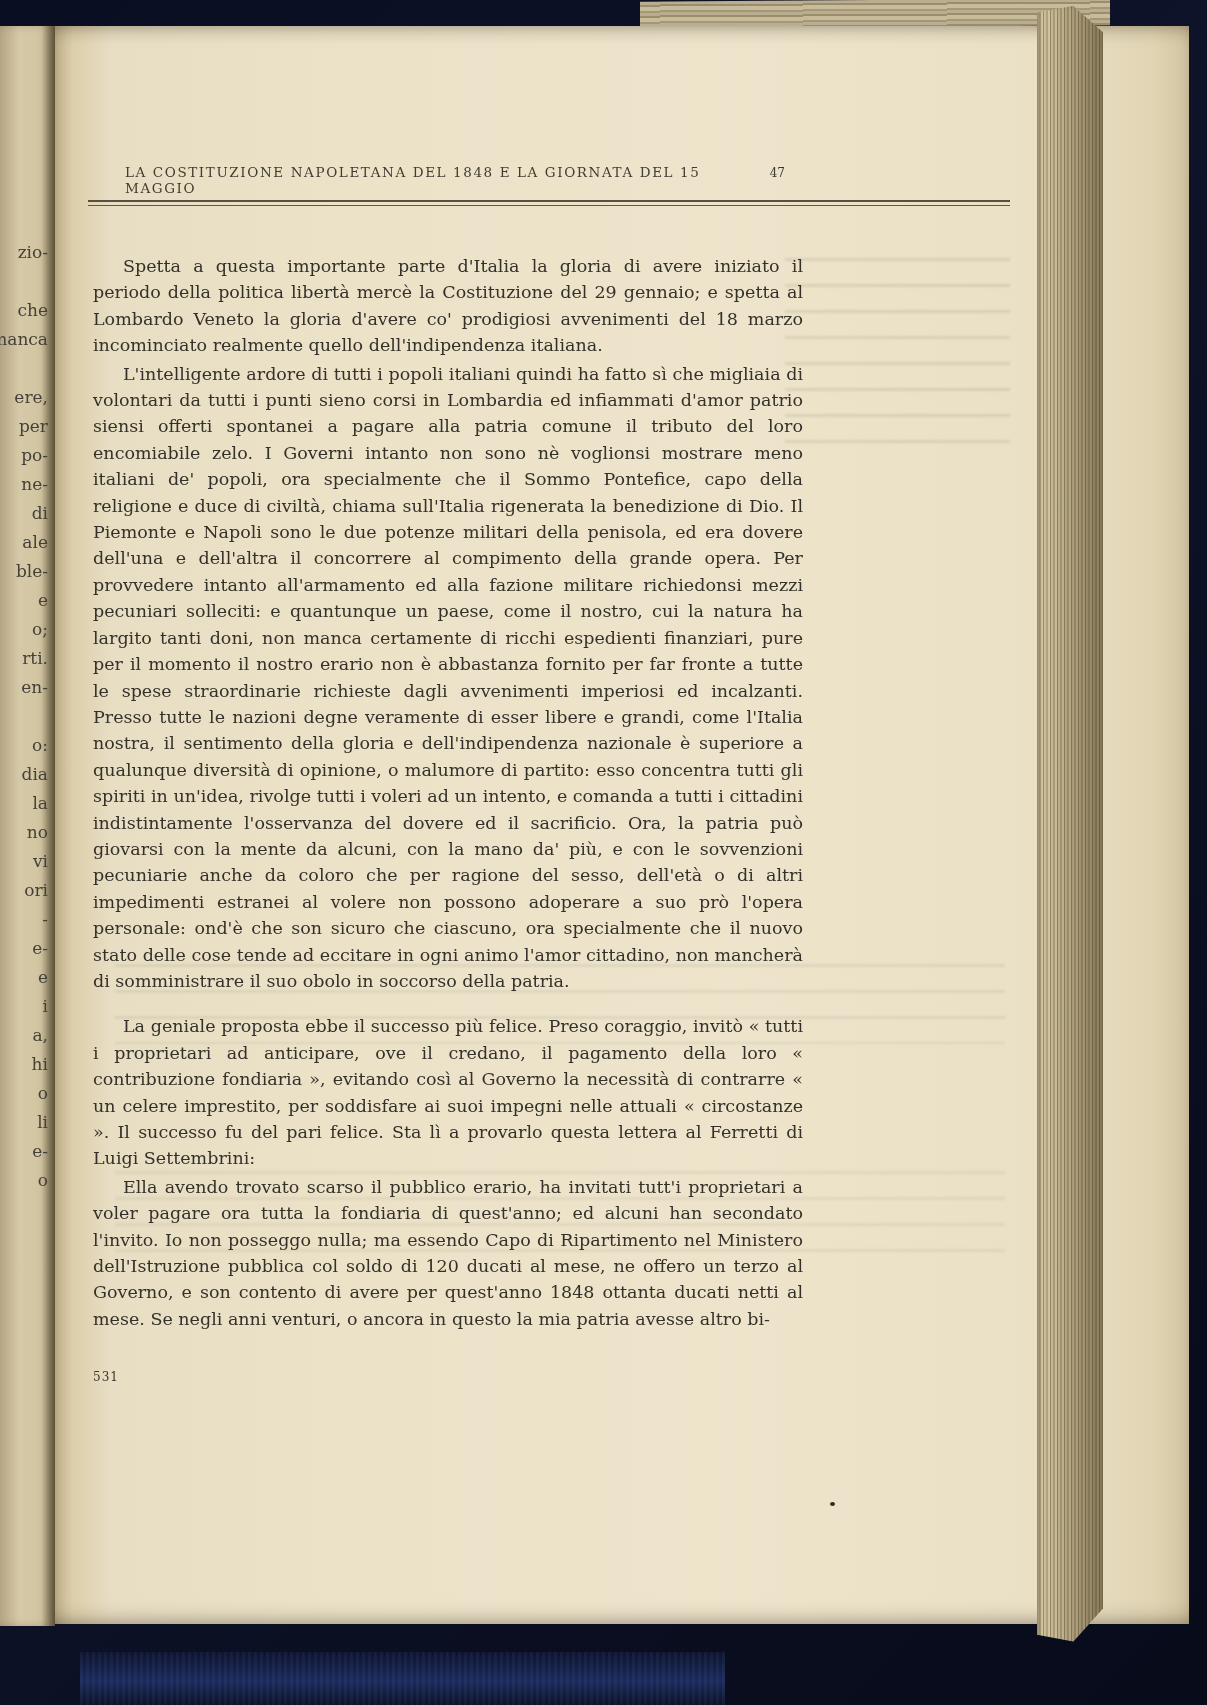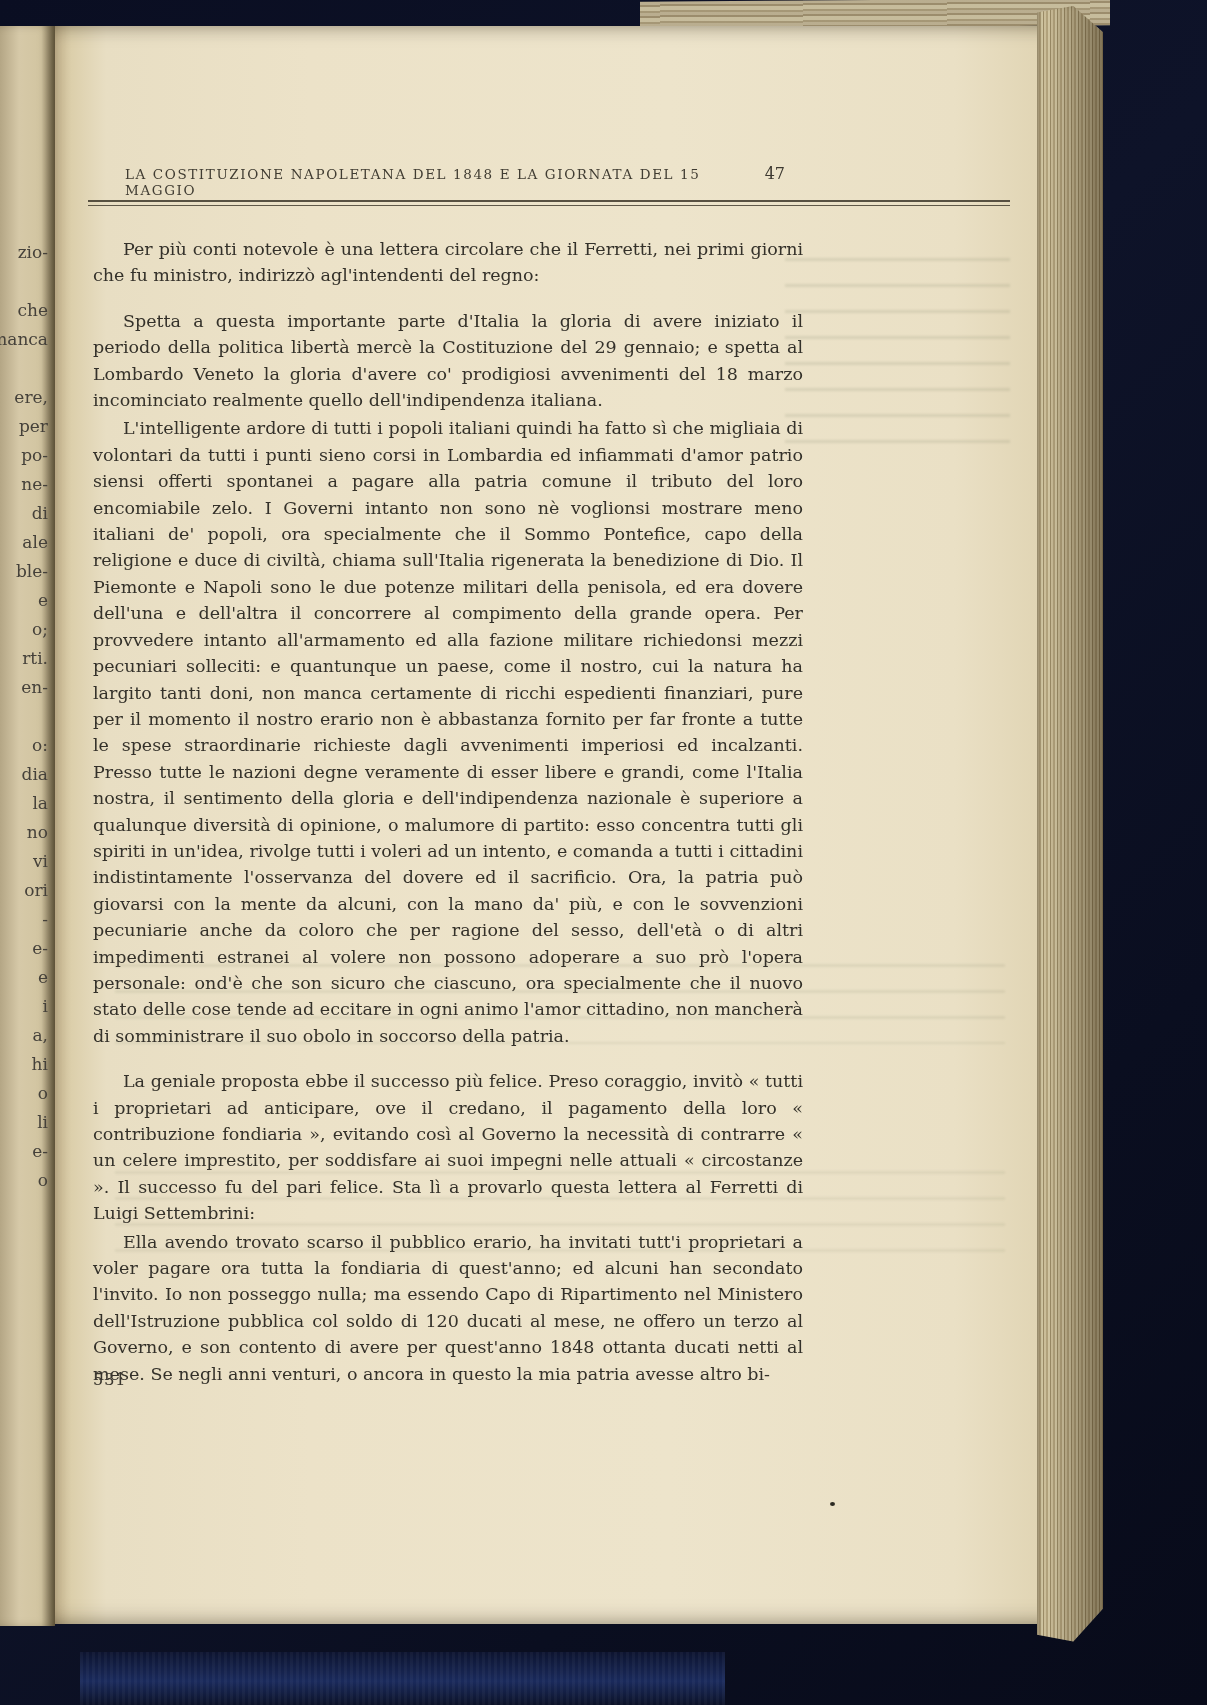--- a/index.html
+++ b/index.html
@@ -40,21 +40,21 @@
     text-align: right;
     font-size: 17px;
     line-height: 29px;
     color: #45413a;
   }
 
   
   .page {
     position: absolute;
     left: 55px; top: 26px;
-    width: 1022px; height: 1598px;
+    width: 1134px; height: 1598px;
     background:
       linear-gradient(90deg,
         #c3b28c 0%, #dccfab 1.6%, #e8dec3 5%, #ece2c8 25%,
         #ede4cb 60%, #eae0c5 88%, #e0d4b3 97%, #d2c4a0 100%);
     box-shadow:
       inset 0 12px 20px -14px rgba(30, 20, 5, 0.55),
       inset 0 -14px 22px -16px rgba(30, 20, 5, 0.55);
   }
 
   .page-header {
@@ -64,21 +64,21 @@
     display: flex;
     justify-content: space-between;
     align-items: baseline;
   }
   .running-title {
     font-size: 13.5px;
     letter-spacing: 1.6px;
     color: #403c32;
   }
   .page-number {
-    font-size: 16px;
+    font-size: 12px;
     color: #3c3830;
   }
 
   .double-rule {
     position: absolute;
     left: 33px; top: 174px;
     width: 922px; height: 6px;
     border-top: 2px solid rgba(72, 66, 52, 0.9);
     border-bottom: 1px solid rgba(72, 66, 52, 0.85);
   }
@@ -97,21 +97,21 @@
   .para.salutation {
     font-style: italic;
     text-indent: 0;
     text-align: left;
     margin: 20px 0 12px 95px;
   }
 
   .signature {
     position: absolute;
     left: 38px; top: 1344px;
-    font-size: 16px;
+    font-size: 12px;
     color: #3a362e;
     letter-spacing: 1px;
   }
 
   
   .bleed {
     position: absolute;
     background: repeating-linear-gradient(180deg,
       rgba(105, 115, 85, 0.14) 0 3px, rgba(105, 115, 85, 0) 3px 26px);
     filter: blur(0.8px);
@@ -203,21 +203,20 @@
       <span class="page-number">47</span>
     </div>
 
     <div class="double-rule"></div>
 
     <div class="bleed b1"></div>
     <div class="bleed b2"></div>
     <div class="bleed b3"></div>
 
     <div class="text-body">
-        <p class="para">Per più conti notevole è una lettera circolare che il Ferretti, nei primi giorni che fu ministro, indirizzò agl'intendenti del regno:</p>
         <p class="para spaced">Spetta a questa importante parte d'Italia la gloria di avere iniziato il periodo della politica libertà mercè la Costituzione del 29 gennaio; e spetta al Lombardo Veneto la gloria d'avere co' prodigiosi avvenimenti del 18 marzo incominciato realmente quello dell'indipendenza italiana.</p>
         <p class="para">L'intelligente ardore di tutti i popoli italiani quindi ha fatto sì che migliaia di volontari da tutti i punti sieno corsi in Lombardia ed infiammati d'amor patrio siensi offerti spontanei a pagare alla patria comune il tributo del loro encomiabile zelo. I Governi intanto non sono nè voglionsi mostrare meno italiani de' popoli, ora specialmente che il Sommo Pontefice, capo della religione e duce di civiltà, chiama sull'Italia rigenerata la benedizione di Dio. Il Piemonte e Napoli sono le due potenze militari della penisola, ed era dovere dell'una e dell'altra il concorrere al compimento della grande opera. Per provvedere intanto all'armamento ed alla fazione militare richiedonsi mezzi pecuniari solleciti: e quantunque un paese, come il nostro, cui la natura ha largito tanti doni, non manca certamente di ricchi espedienti finanziari, pure per il momento il nostro erario non è abbastanza fornito per far fronte a tutte le spese straordinarie richieste dagli avvenimenti imperiosi ed incalzanti. Presso tutte le nazioni degne veramente di esser libere e grandi, come l'Italia nostra, il sentimento della gloria e dell'indipendenza nazionale è superiore a qualunque diversità di opinione, o malumore di partito: esso concentra tutti gli spiriti in un'idea, rivolge tutti i voleri ad un intento, e comanda a tutti i cittadini indistintamente l'osservanza del dovere ed il sacrificio. Ora, la patria può giovarsi con la mente da alcuni, con la mano da' più, e con le sovvenzioni pecuniarie anche da coloro che per ragione del sesso, dell'età o di altri impedimenti estranei al volere non possono adoperare a suo prò l'opera personale: ond'è che son sicuro che ciascuno, ora specialmente che il nuovo stato delle cose tende ad eccitare in ogni animo l'amor cittadino, non mancherà di somministrare il suo obolo in soccorso della patria.</p>
         <p class="para spaced">La geniale proposta ebbe il successo più felice. Preso coraggio, invitò « tutti i proprietari ad anticipare, ove il credano, il pagamento della loro « contribuzione fondiaria », evitando così al Governo la necessità di contrarre « un celere imprestito, per soddisfare ai suoi impegni nelle attuali « circostanze ». Il successo fu del pari felice. Sta lì a provarlo questa lettera al Ferretti di Luigi Settembrini:</p>
         <p class="para">Ella avendo trovato scarso il pubblico erario, ha invitati tutt'i proprietari a voler pagare ora tutta la fondiaria di quest'anno; ed alcuni han secondato l'invito. Io non posseggo nulla; ma essendo Capo di Ripartimento nel Ministero dell'Istruzione pubblica col soldo di 120 ducati al mese, ne offero un terzo al Governo, e son contento di avere per quest'anno 1848 ottanta ducati netti al mese. Se negli anni venturi, o ancora in questo la mia patria avesse altro bi-</p>
       </div>
 
     <div class="signature">531</div>
 
     <div class="speck"></div>
   </div>

